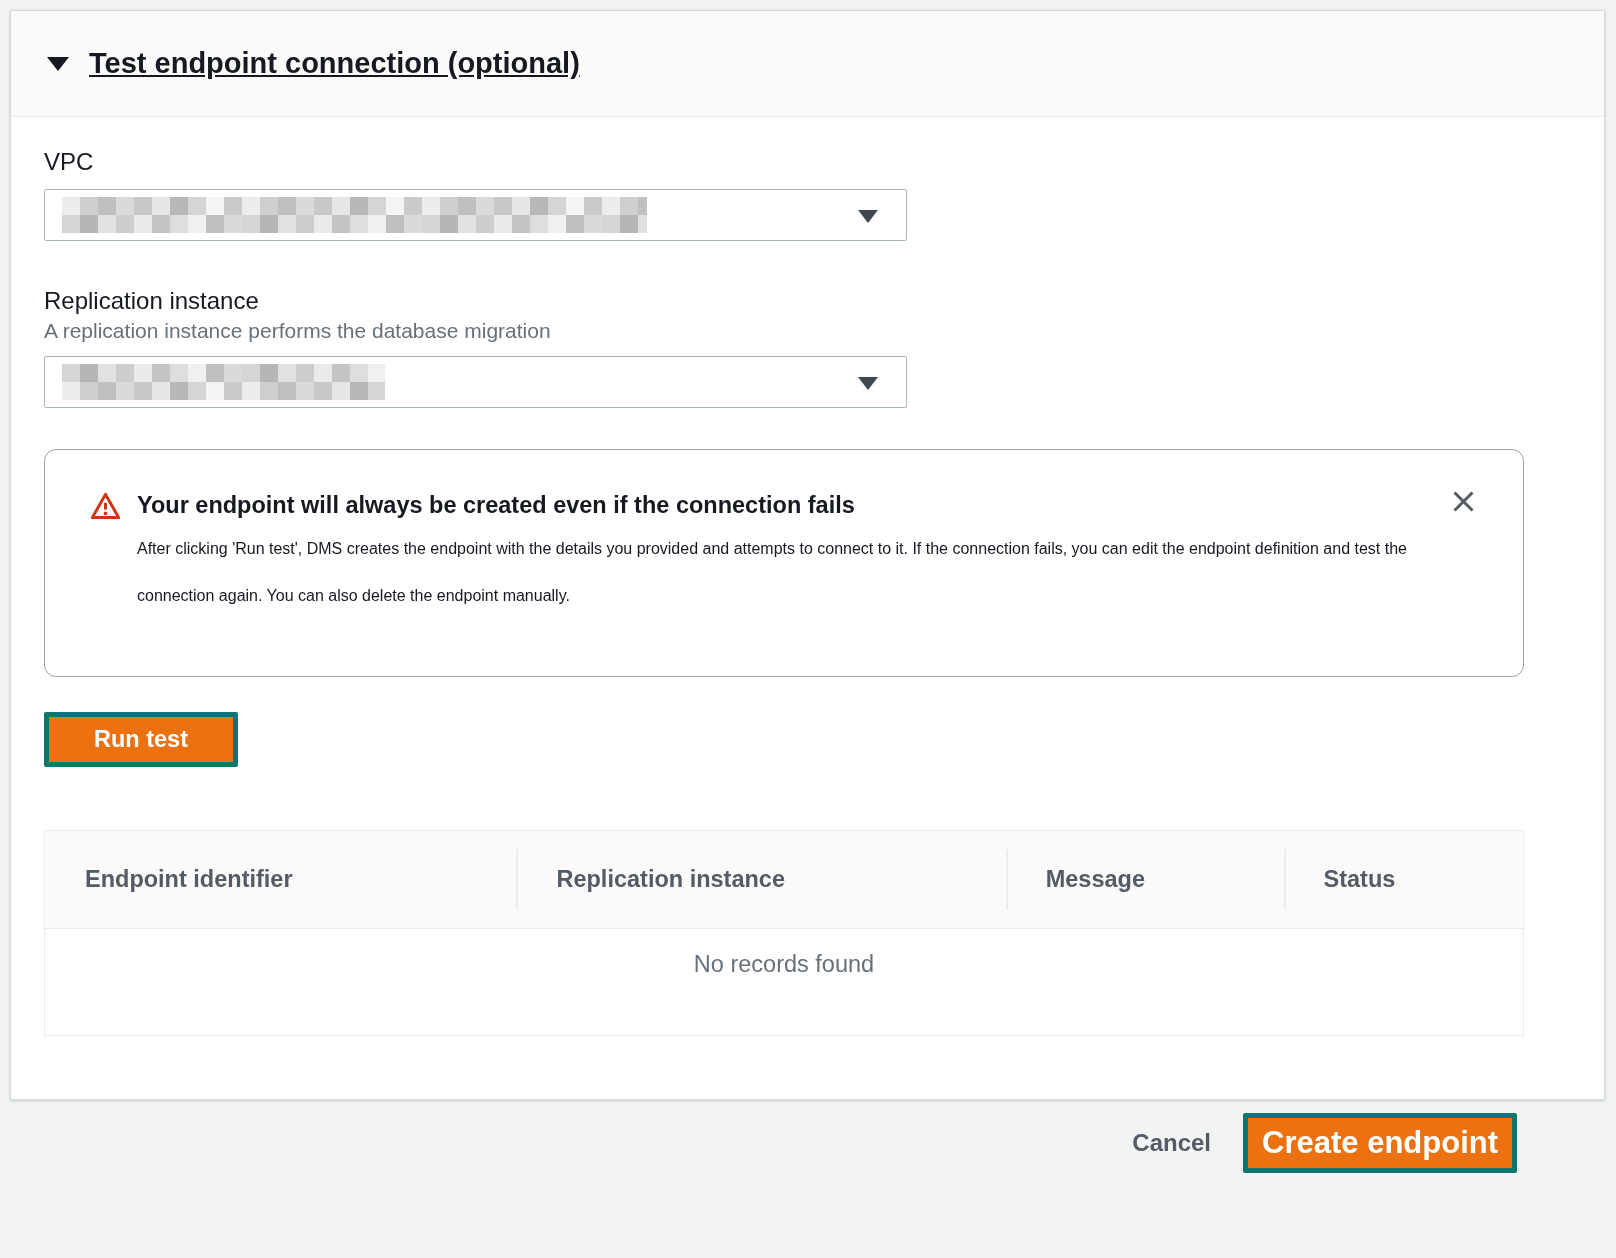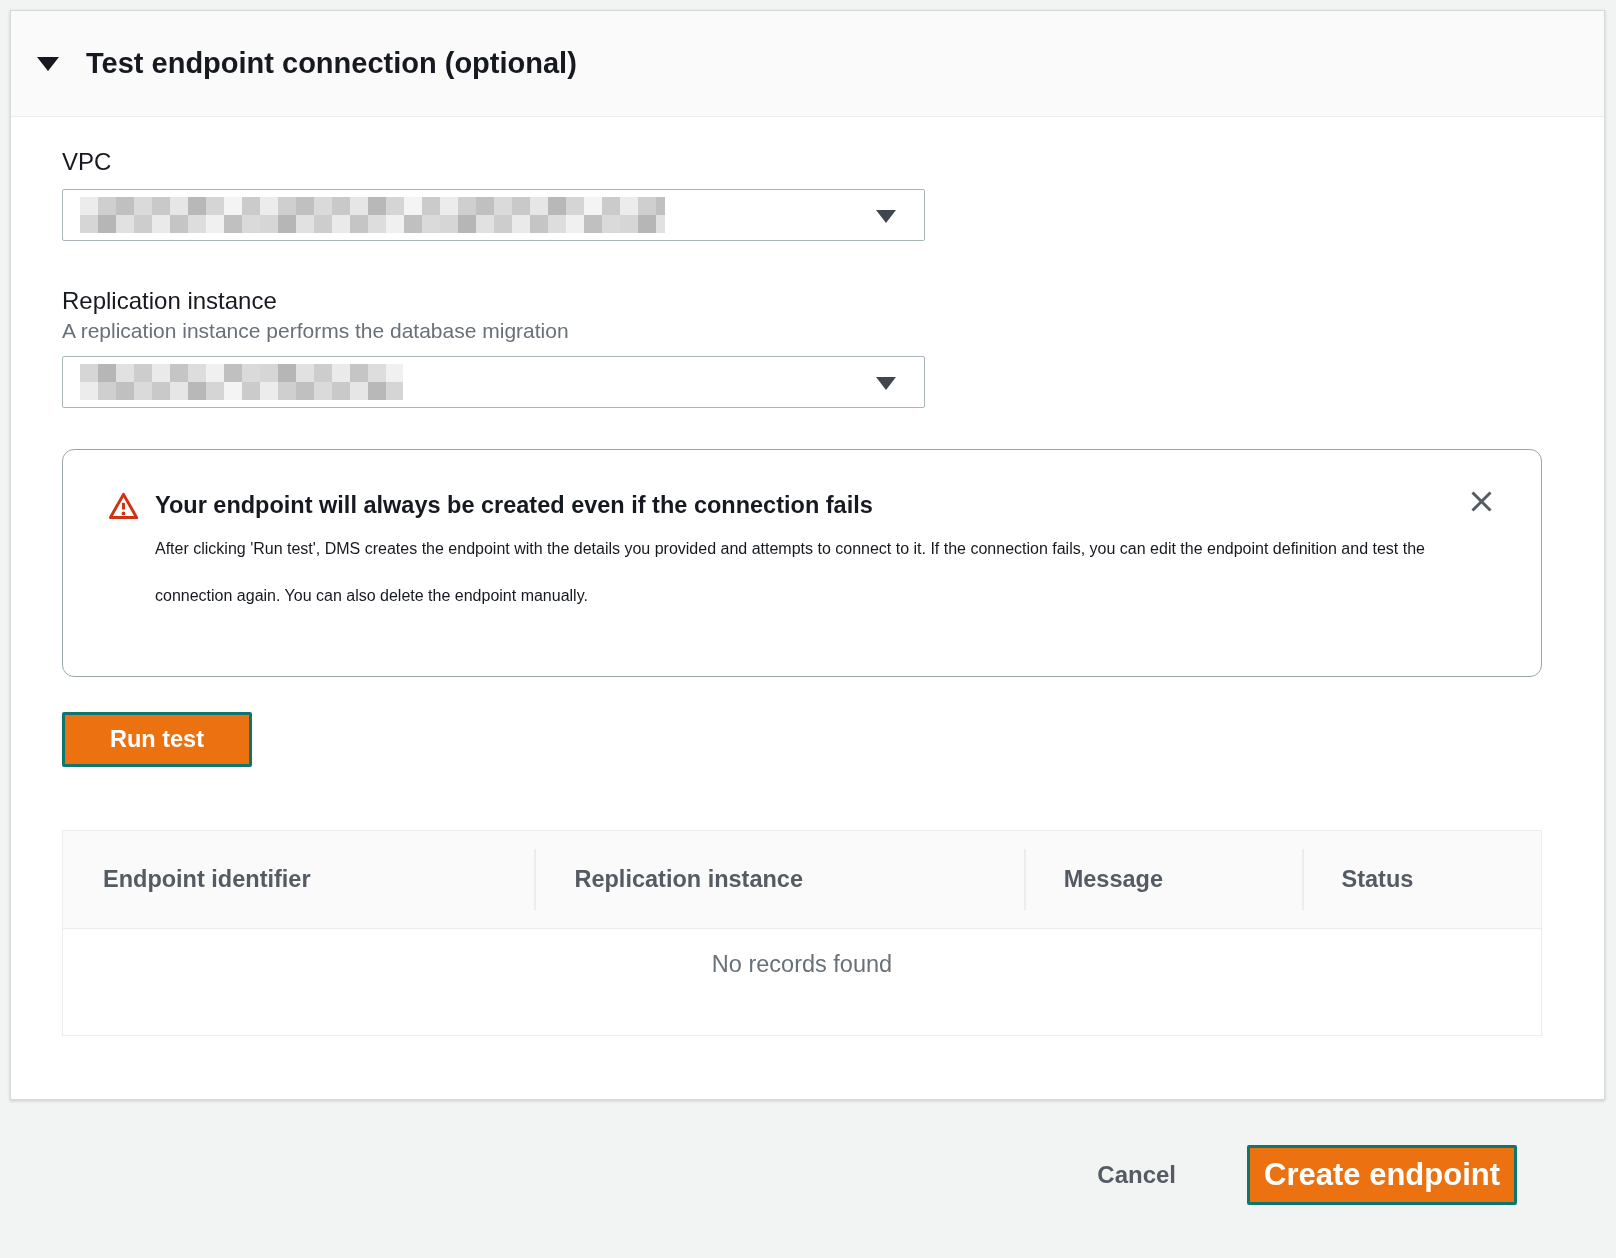--- a/index.html
+++ b/index.html
@@ -11,30 +11,30 @@
   .page { width:1616px; height:1258px; position:relative; overflow:hidden; }
 
   
   .panel {
     position:absolute; left:10px; top:10px; width:1595px; height:1090px;
     background:#ffffff; border:1px solid #d5dbdb;
     box-shadow:0 1px 3px rgba(0,28,36,.18);
   }
   .panel-header {
     height:106px; background:#fafafa; border-bottom:1px solid #eaeded;
-    display:flex; align-items:center; padding-left:26px; gap:27px; cursor:pointer;
+    display:flex; align-items:center; padding-left:36px; gap:20px; cursor:pointer;text-decoration:underline;
   }
   .caret-down {
     width:0; height:0;
     border-left:11px solid transparent; border-right:11px solid transparent;
     border-top:14px solid #16191f; flex:0 0 auto;
   }
   .panel-title { font-size:29px; font-weight:bold; color:#16191f; }
 
-  .panel-body { padding:0 51px; }
+  .panel-body { padding:0 33px; }
 
   
   .field-label { display:block; font-size:24px; color:#16191f; }
   .field-vpc { margin-top:31px; }
   .field-ri  { margin-top:46px; }
   .field-desc { font-size:21px; color:#687078; margin-top:4px; }
 
   .select {
     position:relative; width:863px; height:52px; margin-top:13px;
     background:#fff; border:1px solid #aab7b8; border-radius:2px;
@@ -69,21 +69,21 @@
   .warning-text { flex:1; margin-left:16px; padding-right:60px; }
   .warning-title { font-size:23.5px; font-weight:bold; line-height:39px; color:#16191f; }
   .warning-body  { font-size:16px; line-height:47px; color:#16191f; }
   .warning-close {
     position:absolute; top:34px; right:42px;
     background:none; border:none; cursor:pointer; padding:4px; line-height:0;
   }
 
   
   .btn-orange {
-    background:#ec7211; border:3px solid #0f766e; border-radius:2px;
+    background:#ec7211; border:5px solid #0f766e; border-radius:2px;
     color:#ffffff; font-weight:bold; font-family:inherit; cursor:pointer;
   }
   .run-test { margin-top:35px; height:55px; padding:0 45px; font-size:23.5px; }
 
   
   .results-table { margin-top:63px; width:1480px; border:1px solid #eaeded; background:#fff; }
   .t-head {
     display:flex; background:#fafafa; height:98px; border-bottom:1px solid #eaeded;
   }
   .t-col {
@@ -95,22 +95,22 @@
   }
   .t-col-1 { width:31.9%; }
   .t-col-2 { width:33.1%; }
   .t-col-3 { width:16.2%; }
   .t-col-4 { width:18.8%; }
   .t-body { height:106px; }
   .t-empty { text-align:center; padding-top:22px; font-size:23.5px; color:#687078; }
 
   
   .footer {
-    position:absolute; top:1148px; right:99px; height:54px;
-    display:flex; align-items:center; gap:71px;
+    position:absolute; top:1116px; right:99px; height:54px;
+    display:flex; align-items:center; gap:32px;
   }
   .btn-link {
     background:none; border:none; cursor:pointer; font-family:inherit;
     font-size:24px; font-weight:bold; color:#545b64;
   }
   .create-endpoint { height:60px; padding:0 14px; font-size:31px; }
 </style>
 </head>
 <body>
 

